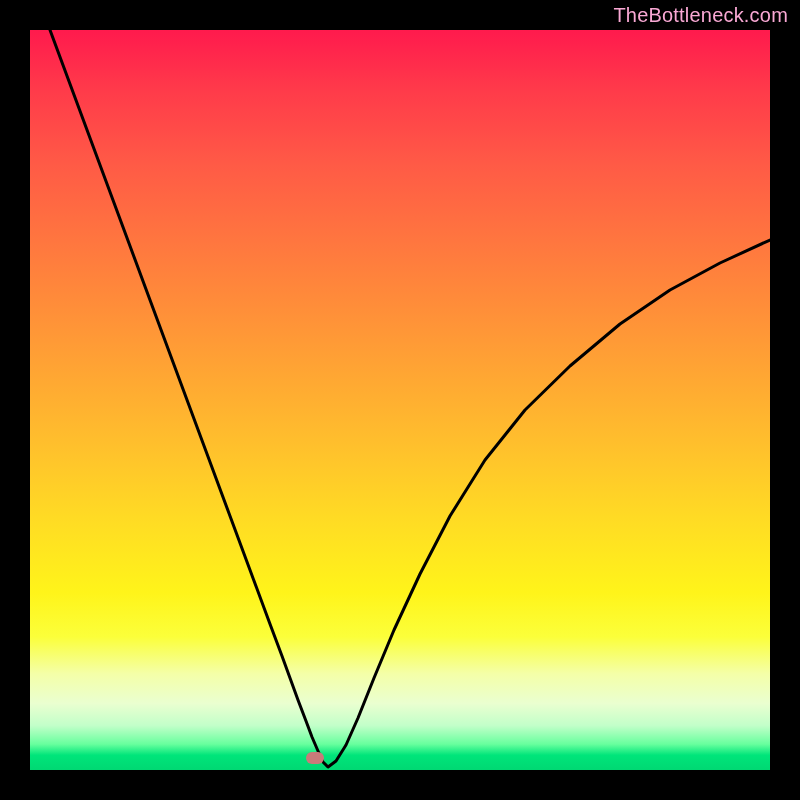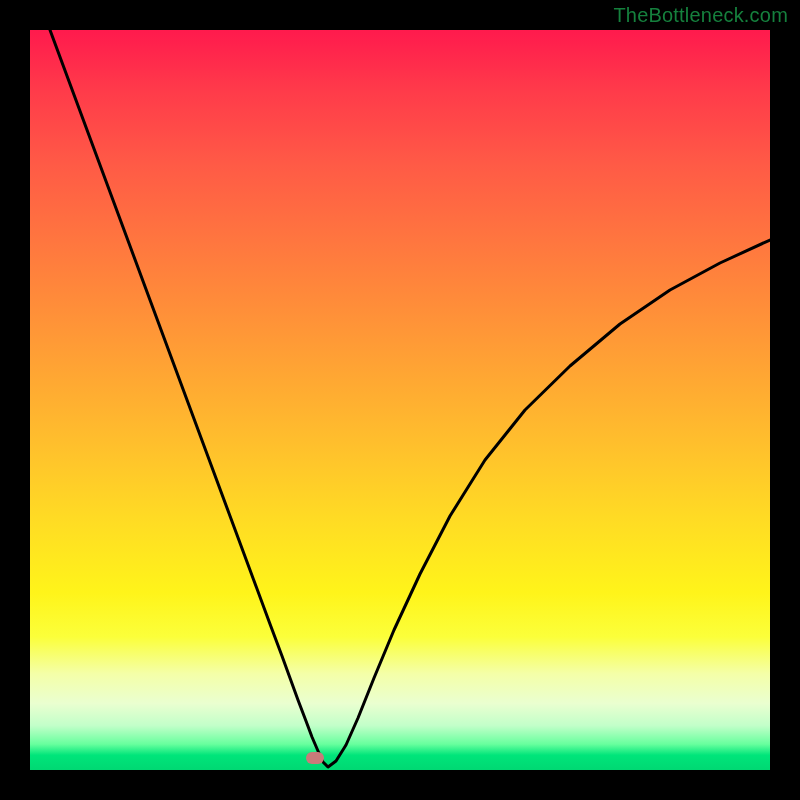--- a/index.html
+++ b/index.html
@@ -55,21 +55,21 @@
     height: 12px;
     background: #c97a7a;
     border-radius: 6px;
   }
   .watermark {
     position: absolute;
     top: 4px;
     right: 12px;
     font-family: Arial, Helvetica, sans-serif;
     font-size: 20px;
-    color: #15803d;
+    color: #f9a8d4;
     letter-spacing: 0.2px;
   }
 </style>
 </head>
 <body>
 
 <div class="frame">
 
   <div class="plot">
 

